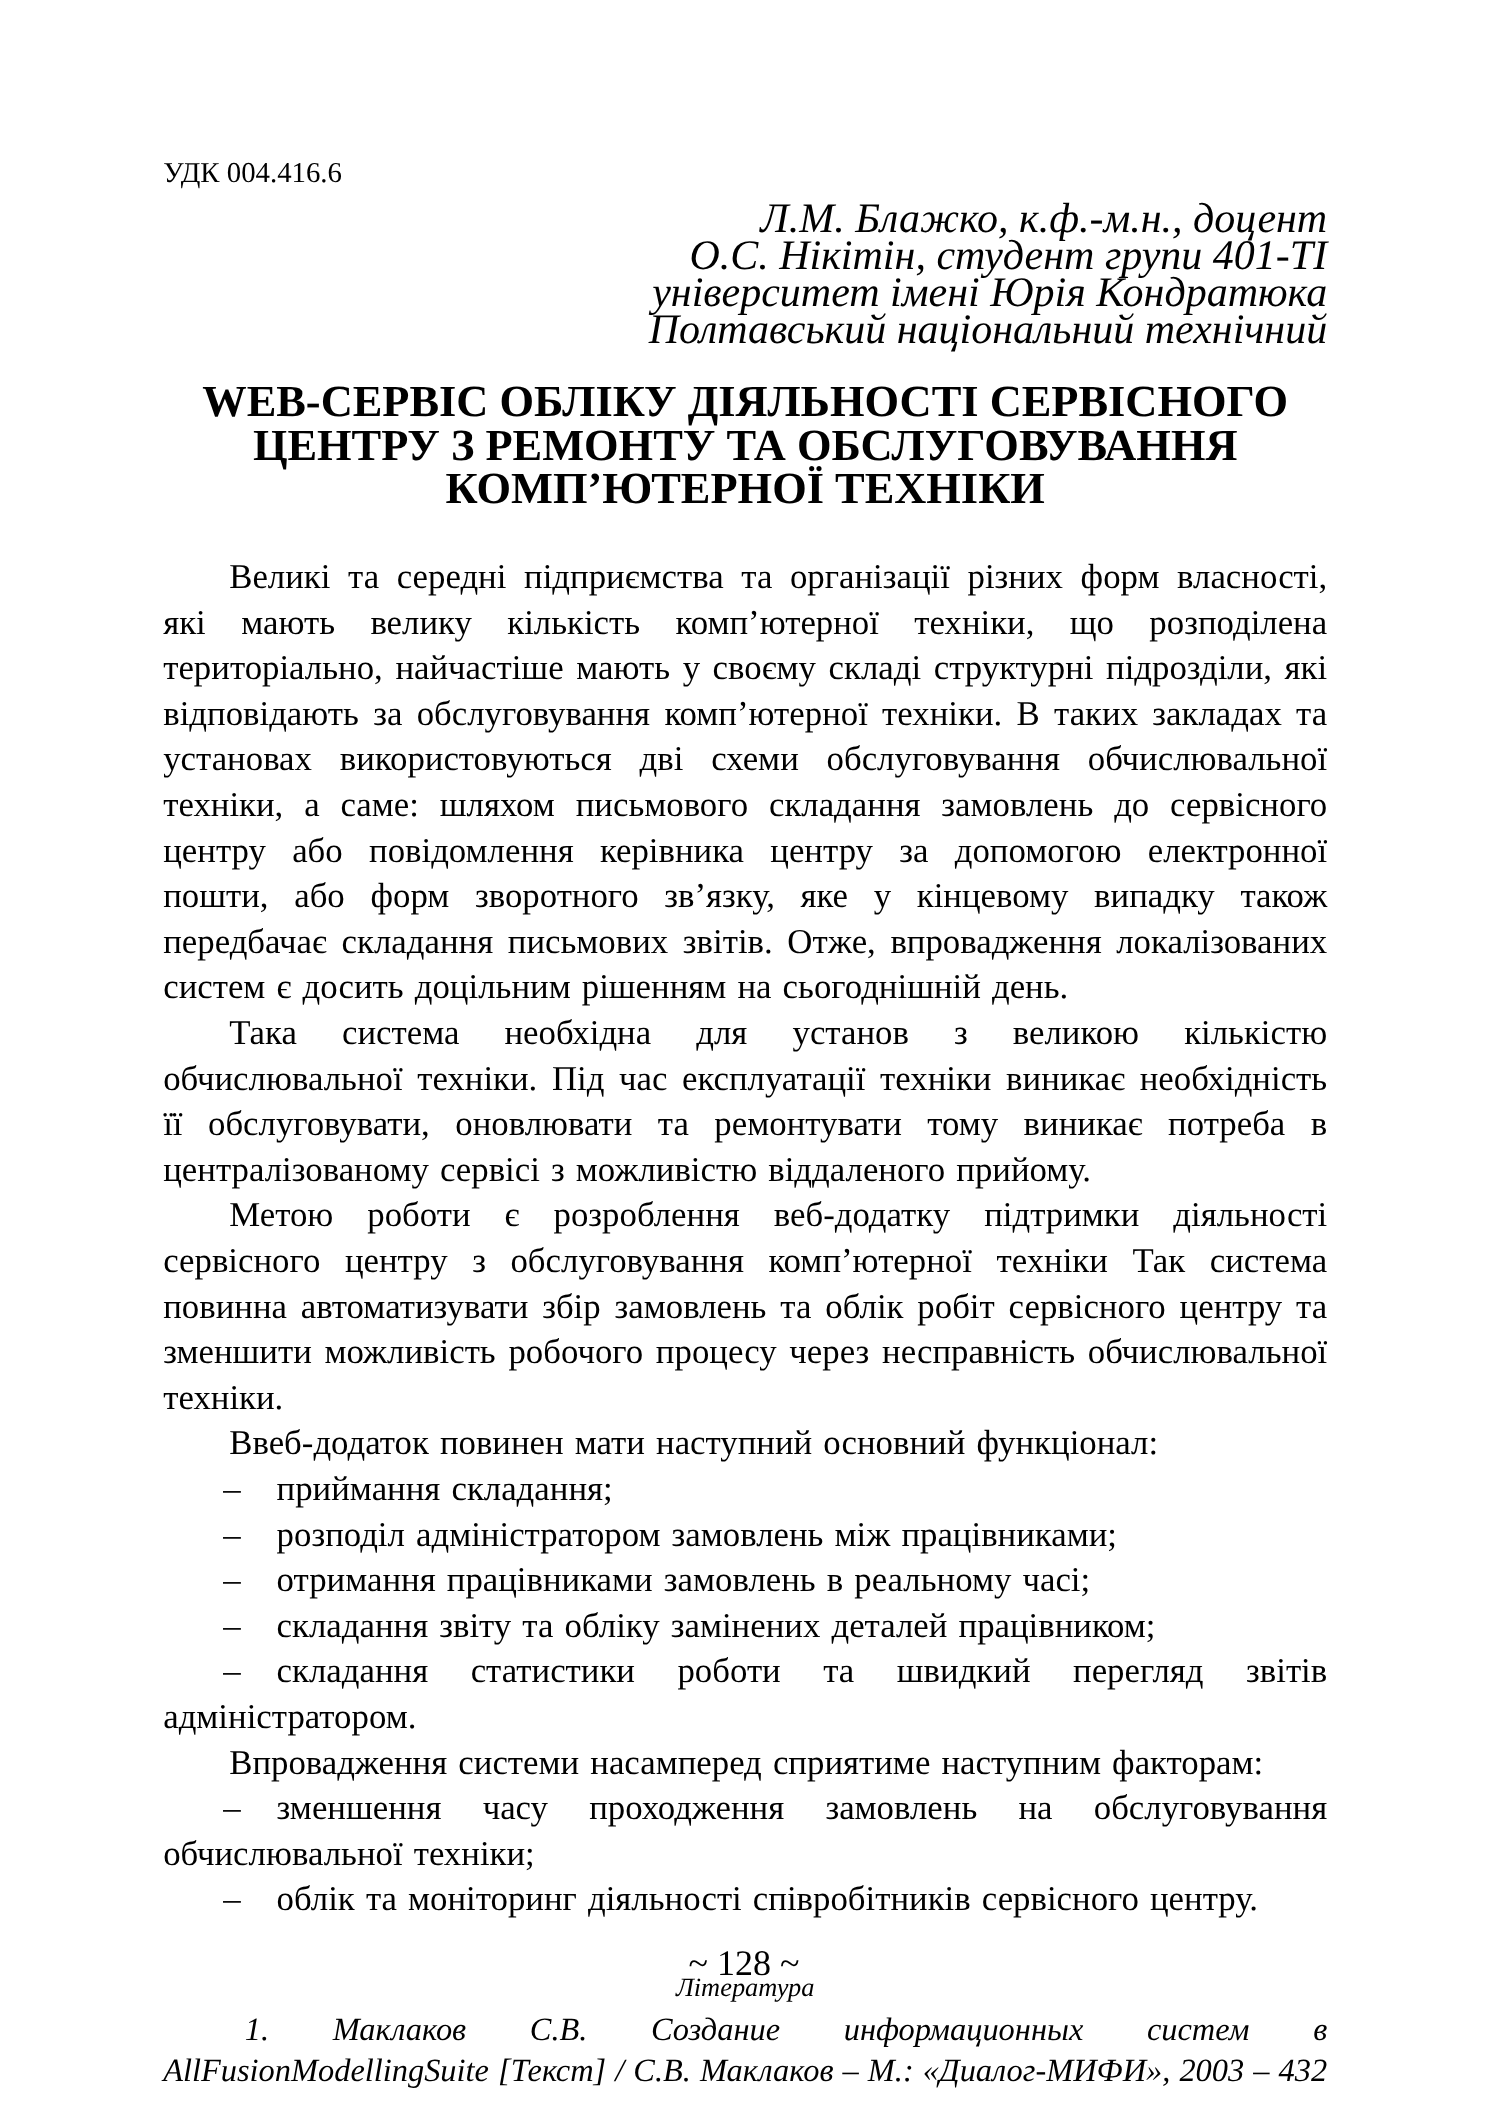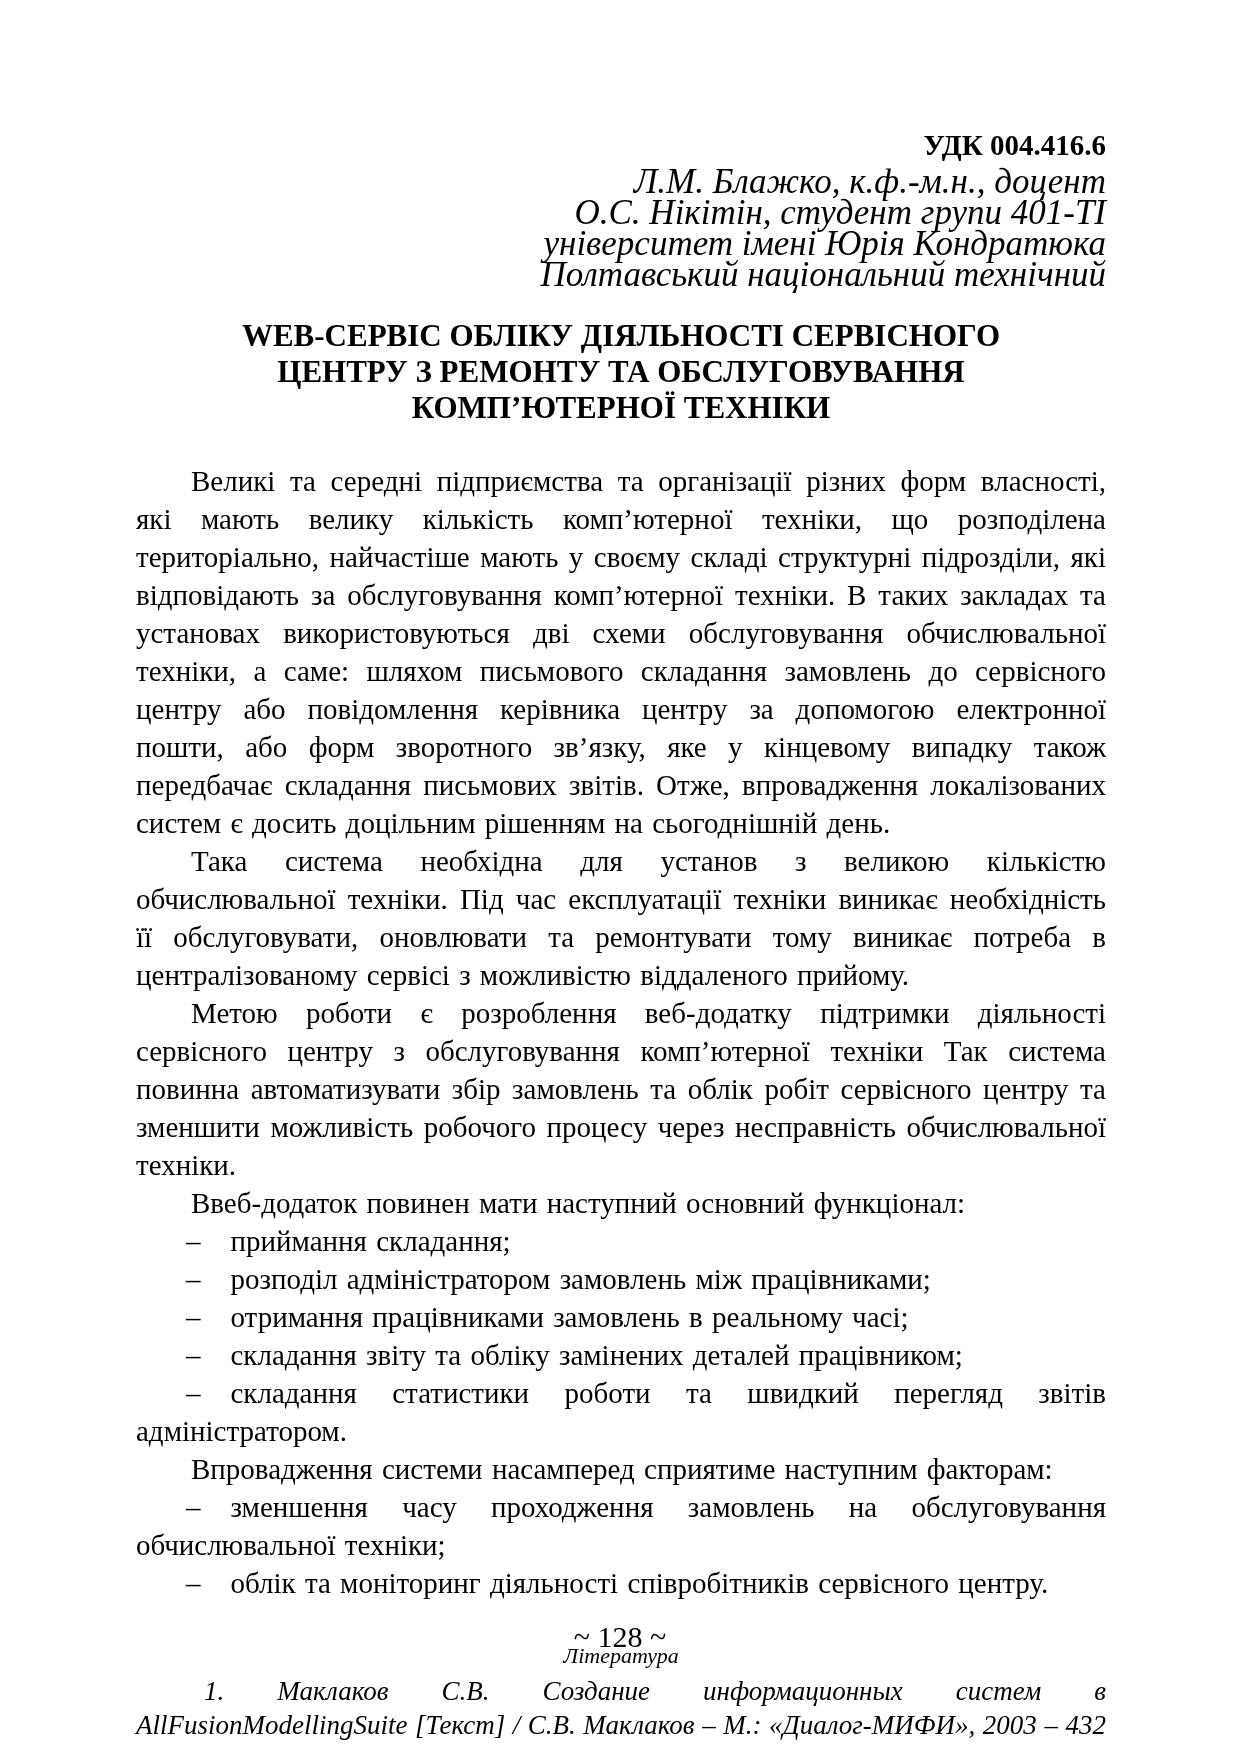--- a/index.html
+++ b/index.html
@@ -12,38 +12,38 @@
     width: 1240px;
     height: 1754px;
     background: #ffffff;
     color: #000000;
     font-family: "Liberation Serif", serif;
     box-sizing: border-box;
     padding: 128px 134px 0 136px;
     overflow: hidden;
   }
   .udc {
-    font-weight: bold;
-    font-size: 29px;
+    font-weight: normal;
+    font-size: 24px;
     line-height: 34px;
-    text-align: right;
+    text-align: left;
   }
   .authors {
     margin-top: 4px;
     text-align: right;
     font-style: italic;
     font-size: 35px;
     line-height: 31px;
   }
   .authors div { white-space: nowrap; }
   .title {
     margin: 28px 0 0 0;
     text-align: center;
     font-weight: bold;
-    font-size: 31px;
+    font-size: 37px;
     line-height: 36px;
   }
   .title span { display: block; }
   .body {
     margin-top: 36px;
     font-size: 29px;
     line-height: 38px;
     text-align: justify;
     word-spacing: 2px;
   }

